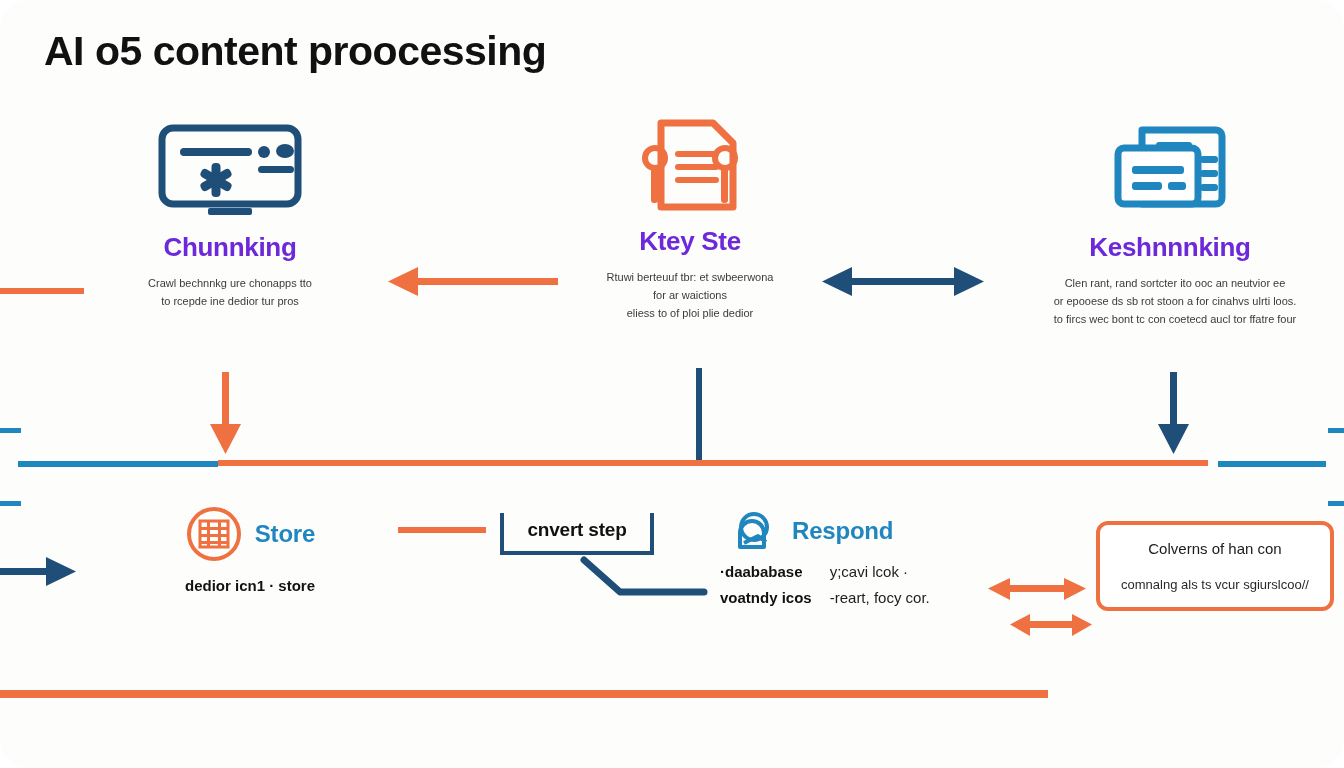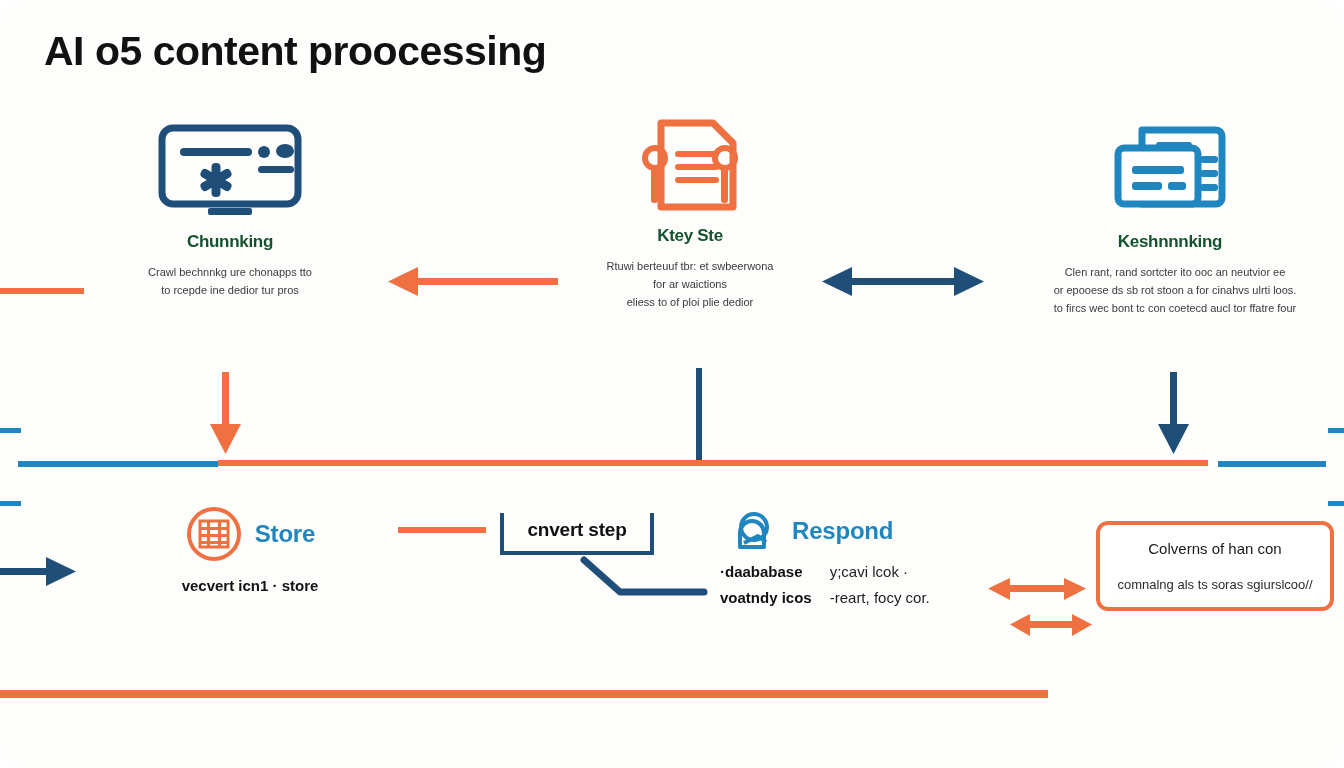--- a/index.html
+++ b/index.html
@@ -37,23 +37,23 @@
     width: 300px;
     text-align: center;
   }
   .node .icon-wrap {
     height: 108px;
     display: flex;
     align-items: center;
     justify-content: center;
   }
   .node .node-title {
-    font-size: 17px;
+    font-size: 26px;
     font-weight: bold;
-    color: #14532d;
+    color: #6d28d9;
     margin-top: 6px;
     letter-spacing: -0.3px;
   }
   .node .node-desc {
     margin-top: 11px;
     font-size: 11px;
     line-height: 1.65;
     color: #3b3b3b;
     padding: 0 6px;
   }
@@ -358,21 +358,21 @@
           <rect x="15" y="16" width="28" height="26" fill="none" stroke="#ef7040" stroke-width="3"></rect>
           <rect x="15" y="22" width="28" height="3" fill="#ef7040"></rect>
           <rect x="15" y="29" width="28" height="3" fill="#ef7040"></rect>
           <rect x="15" y="36" width="28" height="3" fill="#ef7040"></rect>
           <rect x="22" y="16" width="3" height="26" fill="#ef7040"></rect>
           <rect x="33" y="16" width="3" height="26" fill="#ef7040"></rect>
         </svg>
       </span>
       <span class="brow-label">Store</span>
     </div>
-    <div class="brow-sub">vecvert icn1 · store</div>
+    <div class="brow-sub">dedior icn1 · store</div>
   </div>
 
   <div id="convert-box">
     <span class="ctext">cnvert step</span>
   </div>
 
   <div id="respond-group">
     <div class="brow-head" style="justify-content:flex-start;padding-left:28px;">
       <span>
         <svg class="svg-icon" width="52" height="52" viewBox="0 0 52 52" aria-hidden="true">
@@ -390,16 +390,16 @@
       </div>
       <div class="respond-col light">
         <div class="rline">y;cavi lcok ·</div>
         <div class="rline">-reart, focy cor.</div>
       </div>
     </div>
   </div>
 
   <div id="callout">
     <div class="co-line1">Colverns of han con</div>
-    <div class="co-line2">comnalng als ts soras sgiurslcoo//</div>
+    <div class="co-line2">comnalng als ts vcur sgiurslcoo//</div>
   </div>
 
 </div>
 
 </body></html>

